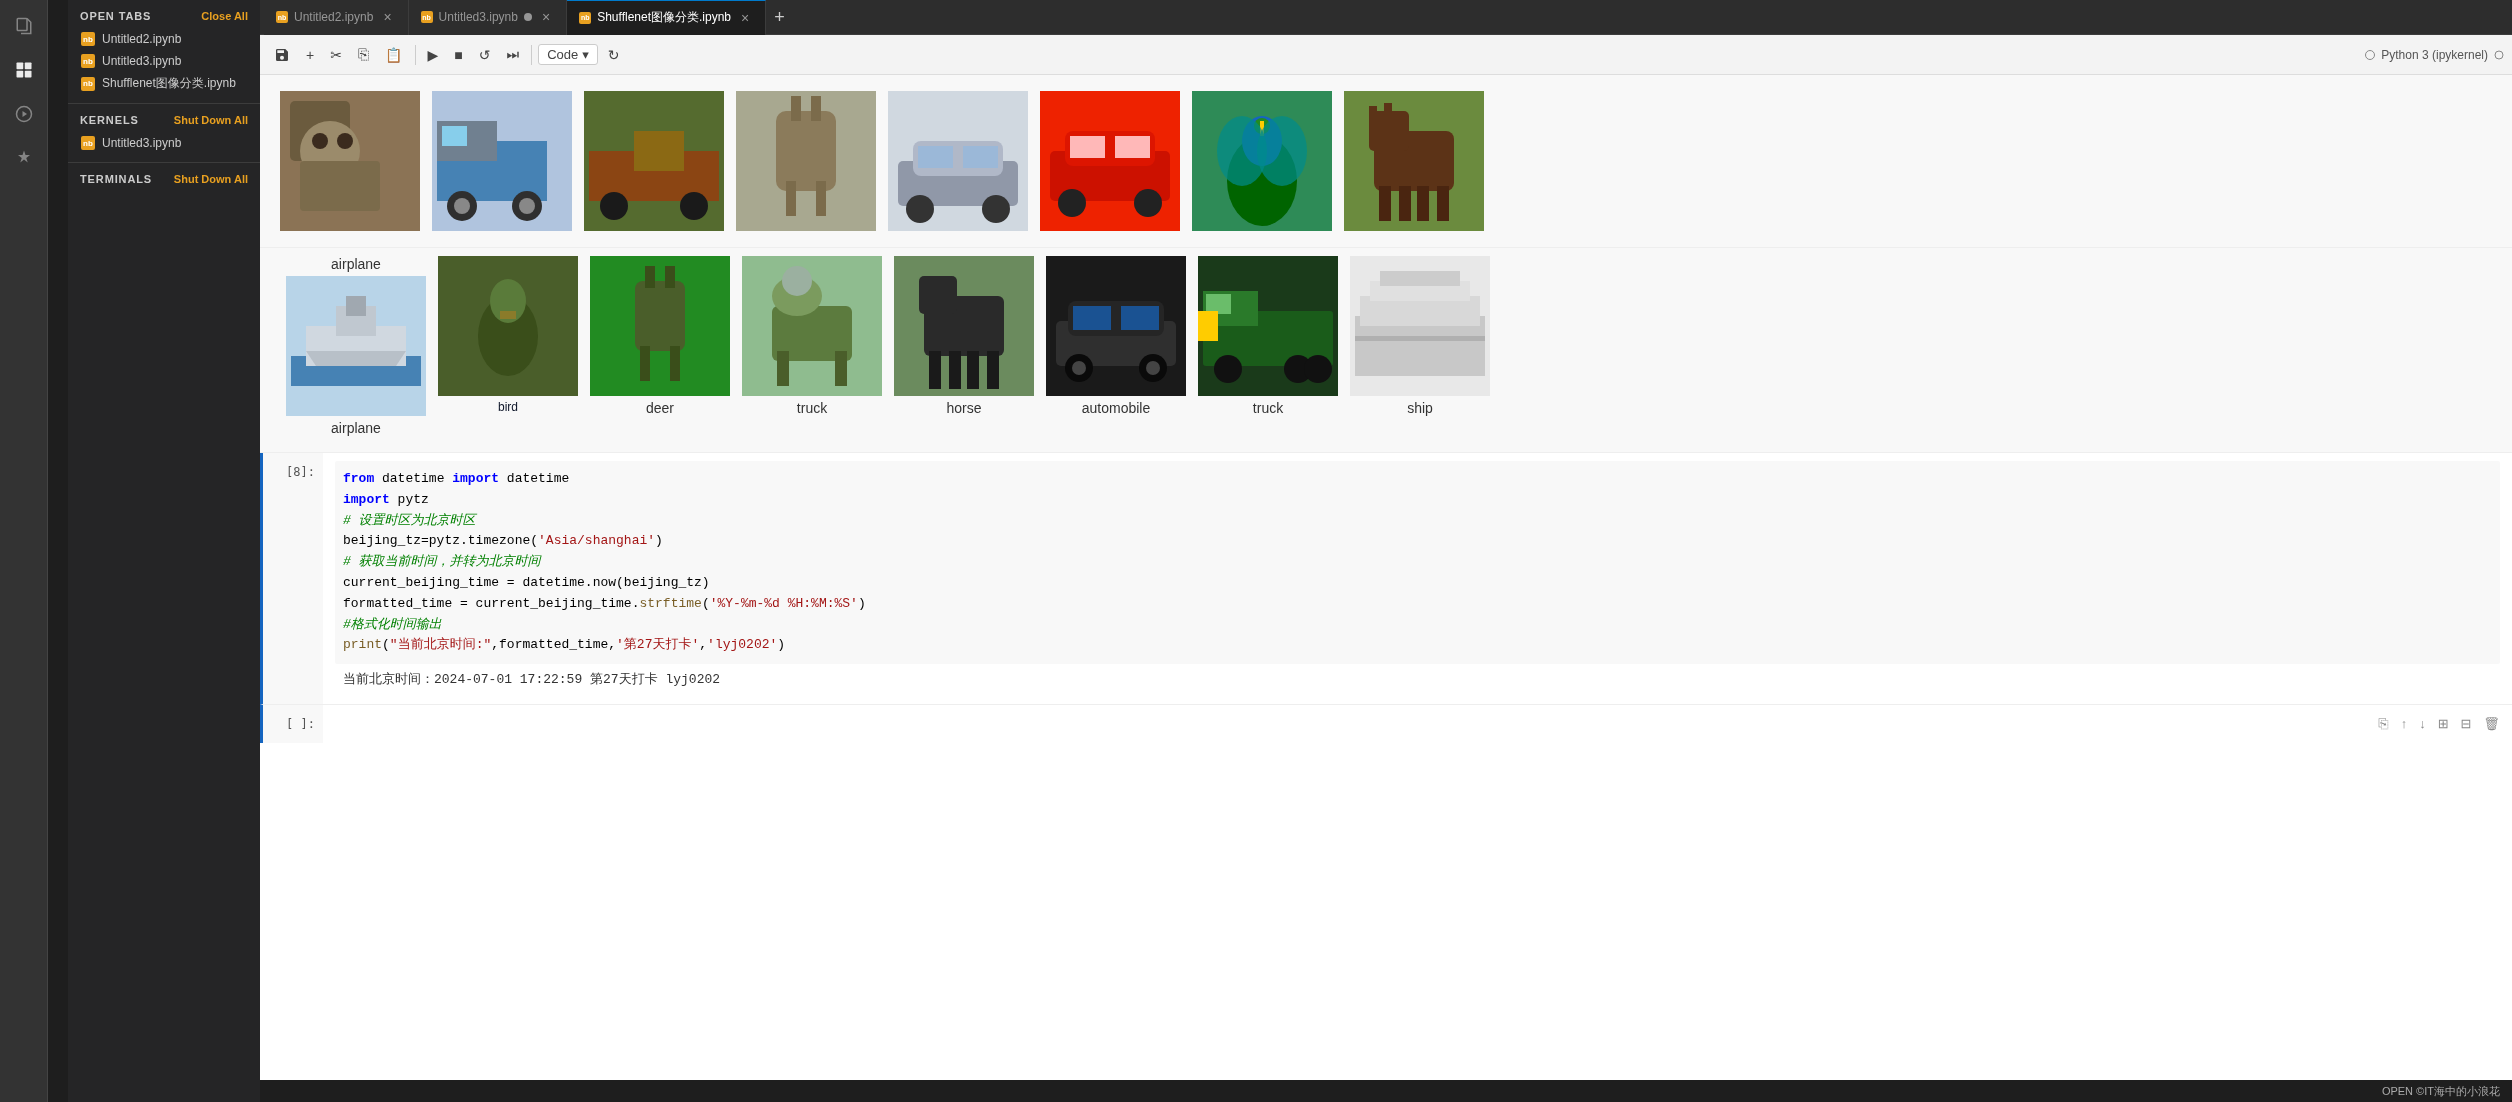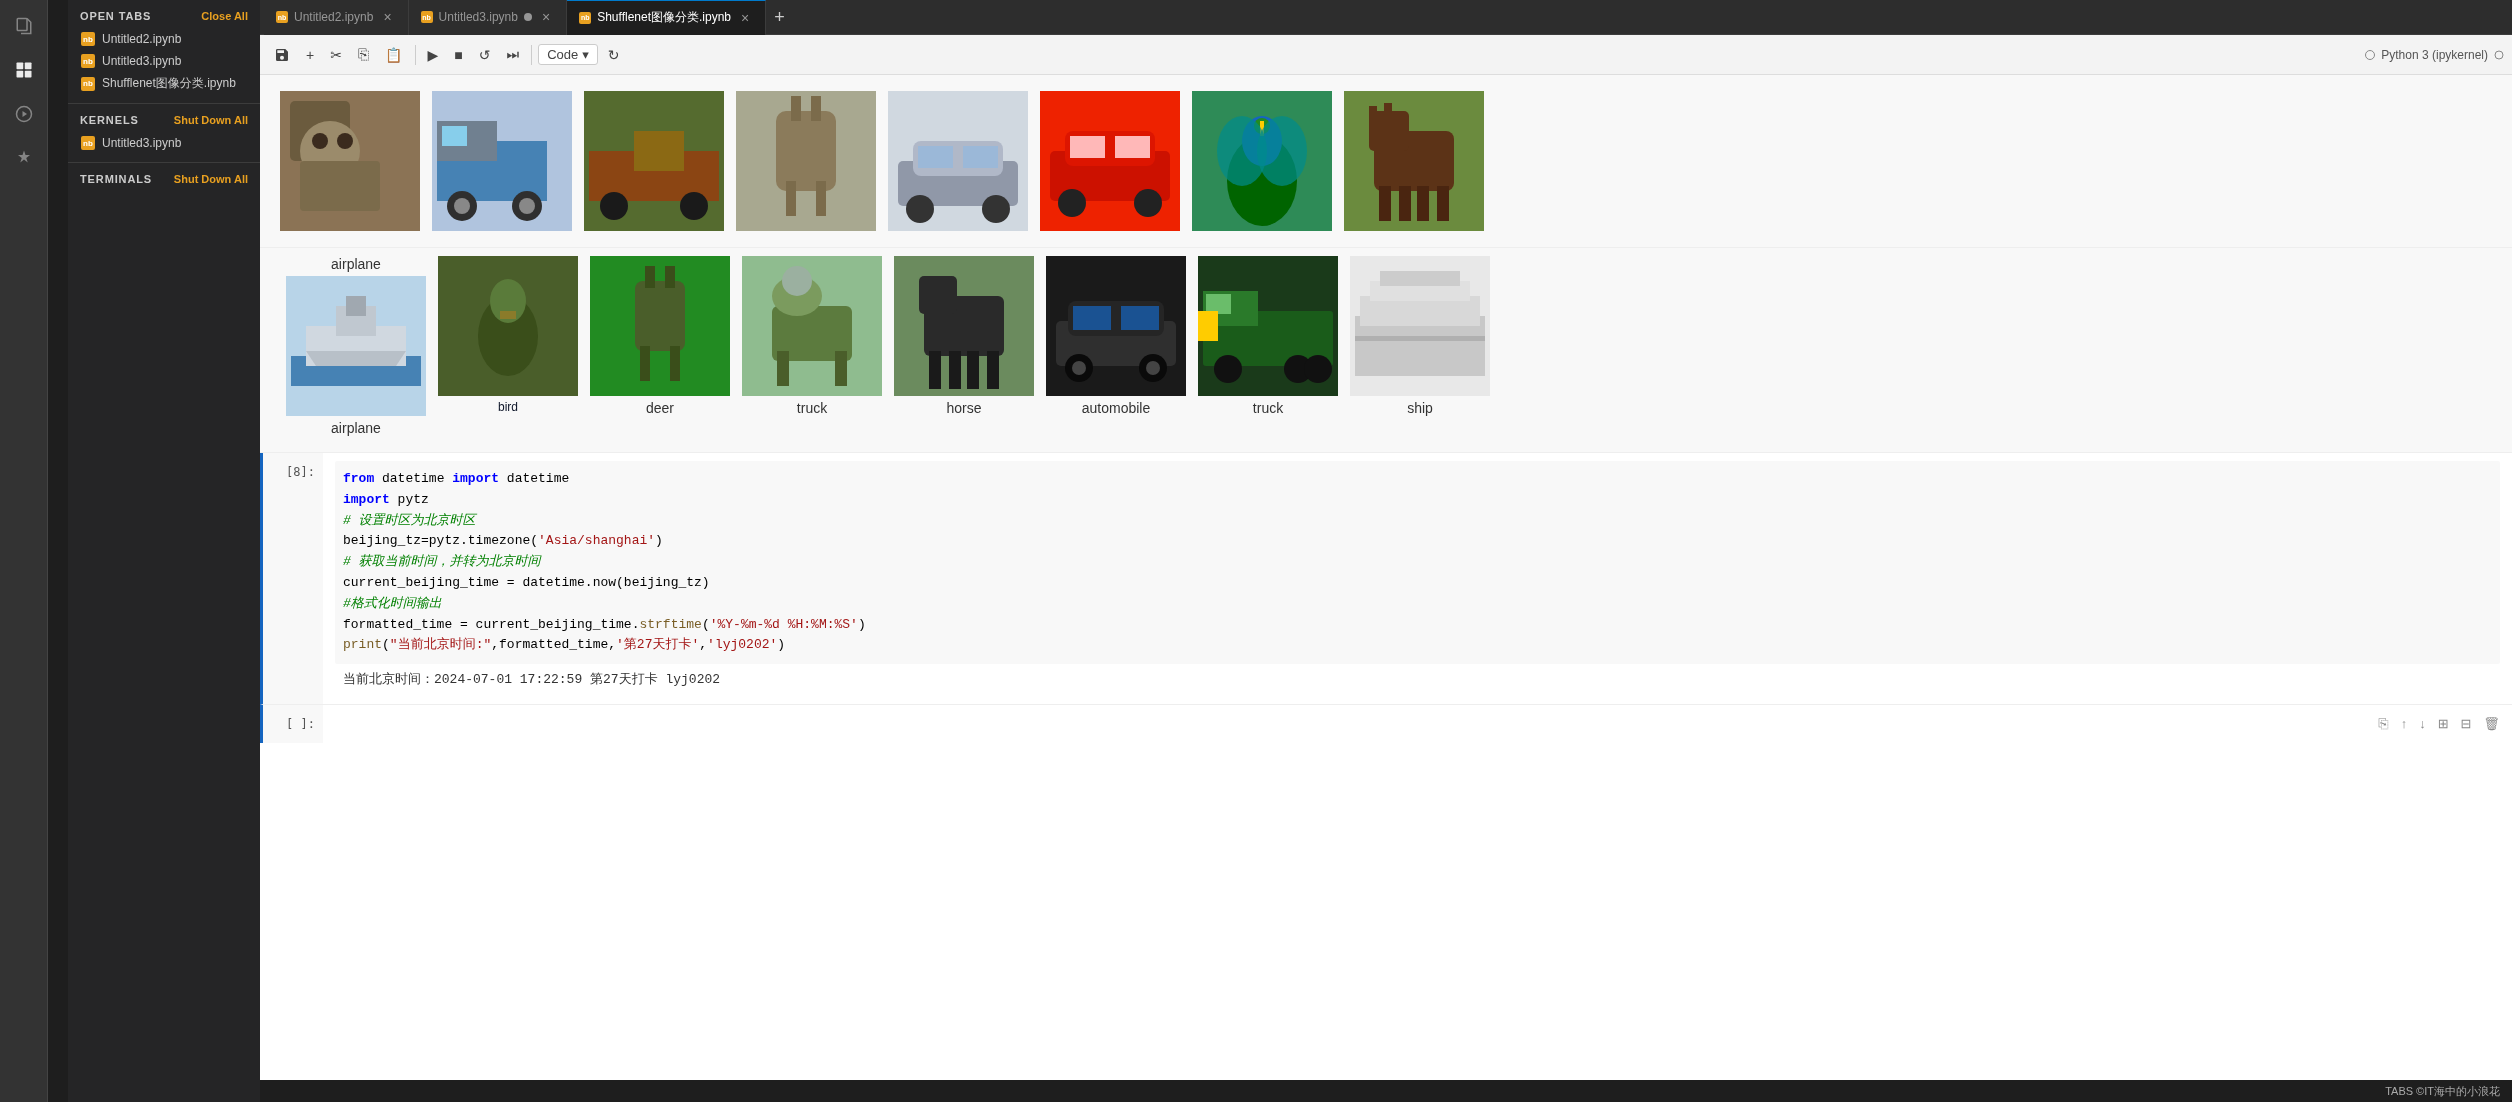--- a/index.html
+++ b/index.html
@@ -718,22 +718,22 @@
         <span>[8]:</span>
       </div>
       <div class="cell-body">
         <div class="code-block">
           <div><span class="kw-from">from</span> datetime <span class="kw-import">import</span> datetime</div>
           <div><span class="kw-import">import</span> pytz</div>
           <div><span class="comment"># 设置时区为北京时区</span></div>
           <div>beijing_tz=pytz.timezone(<span class="string">'Asia/shanghai'</span>)</div>
           <div><span class="comment"># 获取当前时间，并转为北京时间</span></div>
           <div>current_beijing_time = datetime.now(beijing_tz)</div>
+          <div>formatted_time = current_beijing_time.<span class="method">strftime</span>(<span class="string">'%Y-%m-%d %H:%M:%S'</span>)</div>
           <div><span class="comment">#格式化时间输出</span></div>
-          <div>formatted_time = current_beijing_time.<span class="method">strftime</span>(<span class="string">'%Y-%m-%d %H:%M:%S'</span>)</div>
           <div><span class="method">print</span>(<span class="string">"当前北京时间:"</span>,formatted_time,<span class="string">'第27天打卡'</span>,<span class="string">'lyj0202'</span>)</div>
         </div>
         <div class="cell-output">
           <span class="output-chinese">当前北京时间：2024-07-01 17:22:59 第27天打卡 lyj0202</span>
         </div>
       </div>
     </div>
 
     <div class="empty-cell">
       <div class="cell-number">
@@ -748,15 +748,15 @@
         <button class="cell-tool-btn" title="Move down">↓</button>
         <button class="cell-tool-btn" title="Insert">⊞</button>
         <button class="cell-tool-btn" title="Merge">⊟</button>
         <button class="cell-tool-btn" title="Delete">🗑</button>
       </div>
     </div>
 
   </div>
 
   <div class="bottom-bar">
-    <span>TABS ©IT海中的小浪花</span>
+    <span>OPEN ©IT海中的小浪花</span>
   </div>
 </div>
 
 </body></html>

